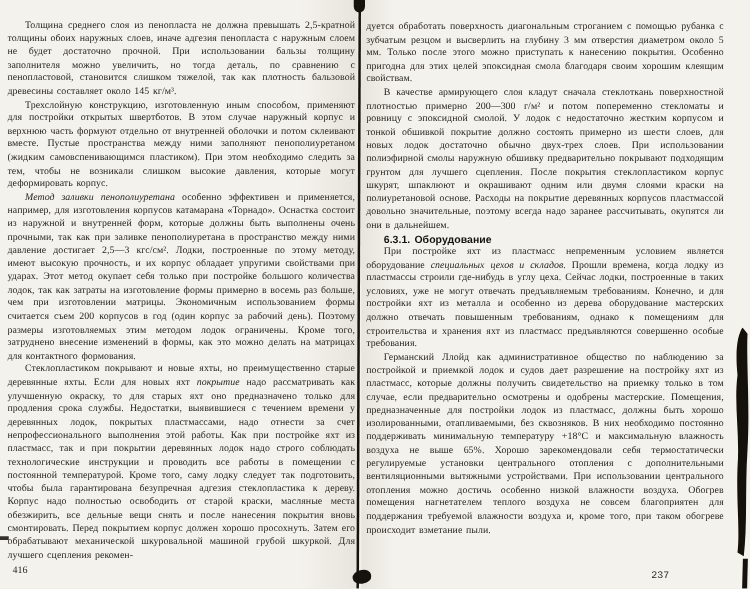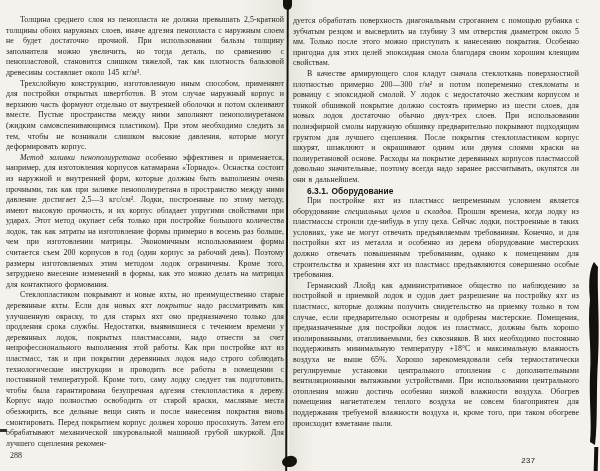--- a/index.html
+++ b/index.html
@@ -82,21 +82,21 @@
 <body>
 
 <div class="sheet">
 
   <div class="col left-col">
     <p><span>Толщина среднего слоя из пенопласта не должна превышать 2,5-кратной толщины обоих наружных слоев, иначе адгезия пенопласта с наружным слоем не будет достаточно прочной. При использовании бальзы толщину заполнителя можно увеличить, но тогда деталь, по сравнению с пенопластовой, становится слишком тяжелой, так как плотность бальзовой древесины составляет около 145 кг/м³.</span></p>
     <p><span>Трехслойную конструкцию, изготовленную иным способом, применяют для постройки открытых швертботов. В этом случае наружный корпус и верхнюю часть формуют отдельно от внутренней оболочки и потом склеивают вместе. Пустые пространства между ними заполняют пенополиуретаном (жидким самовспенивающимся пластиком). При этом необходимо следить за тем, чтобы не возникали слишком высокие давления, которые могут деформировать корпус.</span></p>
     <p><i>Метод заливки пенополиуретана</i><span> особенно эффективен и применяется, например, для изготовления корпусов катамарана «Торнадо». Оснастка состоит из наружной и внутренней форм, которые должны быть выполнены очень прочными, так как при заливке пенополиуретана в пространство между ними давление достигает 2,5—3 кгс/см². Лодки, построенные по этому методу, имеют высокую прочность, и их корпус обладает упругими свойствами при ударах. Этот метод окупает себя только при постройке большого количества лодок, так как затраты на изготовление формы примерно в восемь раз больше, чем при изготовлении матрицы. Экономичным использованием формы считается съем 200 корпусов в год (один корпус за рабочий день). Поэтому размеры изготовляемых этим методом лодок ограничены. Кроме того, затруднено внесение изменений в формы, как это можно делать на матрицах для контактного формования.</span></p>
     <p><span>Стеклопластиком покрывают и новые яхты, но преимущественно старые деревянные яхты. Если для новых яхт </span><i>покрытие</i><span> надо рассматривать как улучшенную окраску, то для старых яхт оно предназначено только для продления срока службы. Недостатки, выявившиеся с течением времени у деревянных лодок, покрытых пластмассами, надо отнести за счет непрофессионального выполнения этой работы. Как при постройке яхт из пластмасс, так и при покрытии деревянных лодок надо строго соблюдать технологические инструкции и проводить все работы в помещении с постоянной температурой. Кроме того, саму лодку следует так подготовить, чтобы была гарантирована безупречная адгезия стеклопластика к дереву. Корпус надо полностью освободить от старой краски, масляные места обезжирить, все дельные вещи снять и после нанесения покрытия вновь смонтировать. Перед покрытием корпус должен хорошо просохнуть. Затем его обрабатывают механической шкуровальной машиной грубой шкуркой. Для лучшего сцепления рекомен-</span></p>
   </div>
-  <div class="pagenum pagenum-left">288</div>
+  <div class="pagenum pagenum-left">416</div>
 
   <div class="col right-col">
     <p class="cont"><span>дуется обработать поверхность диагональным строганием с помощью рубанка с зубчатым резцом и высверлить на глубину 3 мм отверстия диаметром около 5 мм. Только после этого можно приступать к нанесению покрытия. Особенно пригодна для этих целей эпоксидная смола благодаря своим хорошим клеящим свойствам.</span></p>
     <p><span>В качестве армирующего слоя кладут сначала стеклоткань поверхностной плотностью примерно 200—300 г/м² и потом попеременно стекломаты и ровницу с эпоксидной смолой. У лодок с недостаточно жестким корпусом и тонкой обшивкой покрытие должно состоять примерно из шести слоев, для новых лодок достаточно обычно двух-трех слоев. При использовании полиэфирной смолы наружную обшивку предварительно покрывают подходящим грунтом для лучшего сцепления. После покрытия стеклопластиком корпус шкурят, шпаклюют и окрашивают одним или двумя слоями краски на полиуретановой основе. Расходы на покрытие деревянных корпусов пластмассой довольно значительные, поэтому всегда надо заранее рассчитывать, окупятся ли они в дальнейшем.</span></p>
     <p class="subhead">6.3.1. Оборудование</p>
     <p><span>При постройке яхт из пластмасс непременным условием является оборудование </span><i>специальных цехов и складов</i><span>. Прошли времена, когда лодку из пластмассы строили где-нибудь в углу цеха. Сейчас лодки, построенные в таких условиях, уже не могут отвечать предъявляемым требованиям. Конечно, и для постройки яхт из металла и особенно из дерева оборудование мастерских должно отвечать повышенным требованиям, однако к помещениям для строительства и хранения яхт из пластмасс предъявляются совершенно особые требования.</span></p>
     <p><span>Германский Ллойд как административное общество по наблюдению за постройкой и приемкой лодок и судов дает разрешение на постройку яхт из пластмасс, которые должны получить свидетельство на приемку только в том случае, если предварительно осмотрены и одобрены мастерские. Помещения, предназначенные для постройки лодок из пластмасс, должны быть хорошо изолированными, отапливаемыми, без сквозняков. В них необходимо постоянно поддерживать минимальную температуру +18°С и максимальную влажность воздуха не выше 65%. Хорошо зарекомендовали себя термостатически регулируемые установки центрального отопления с дополнительными вентиляционными вытяжными устройствами. При использовании центрального отопления можно достичь особенно низкой влажности воздуха. Обогрев помещения нагнетателем теплого воздуха не совсем благоприятен для поддержания требуемой влажности воздуха и, кроме того, при таком обогреве происходит взметание пыли.</span></p>
   </div>
   <div class="pagenum pagenum-right">237</div>
 

